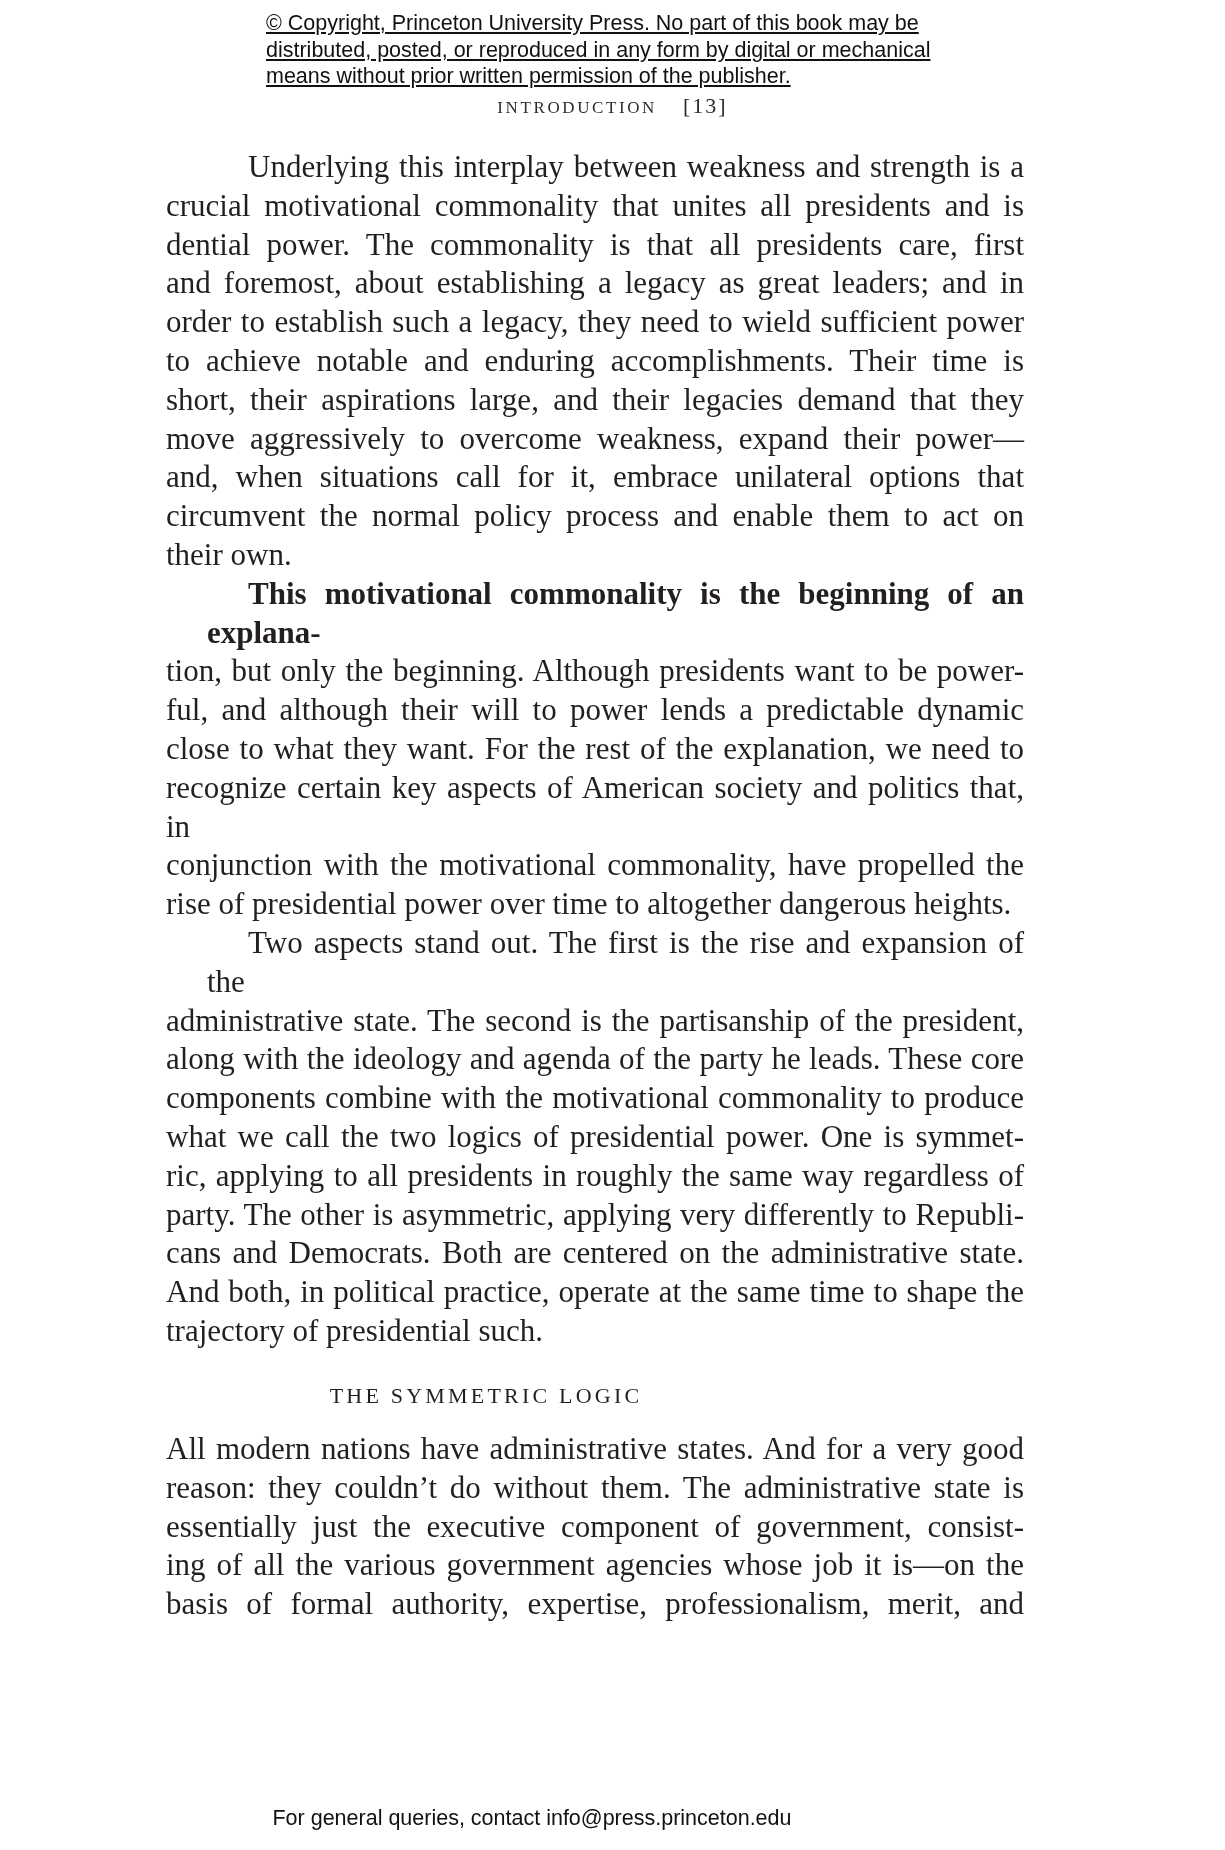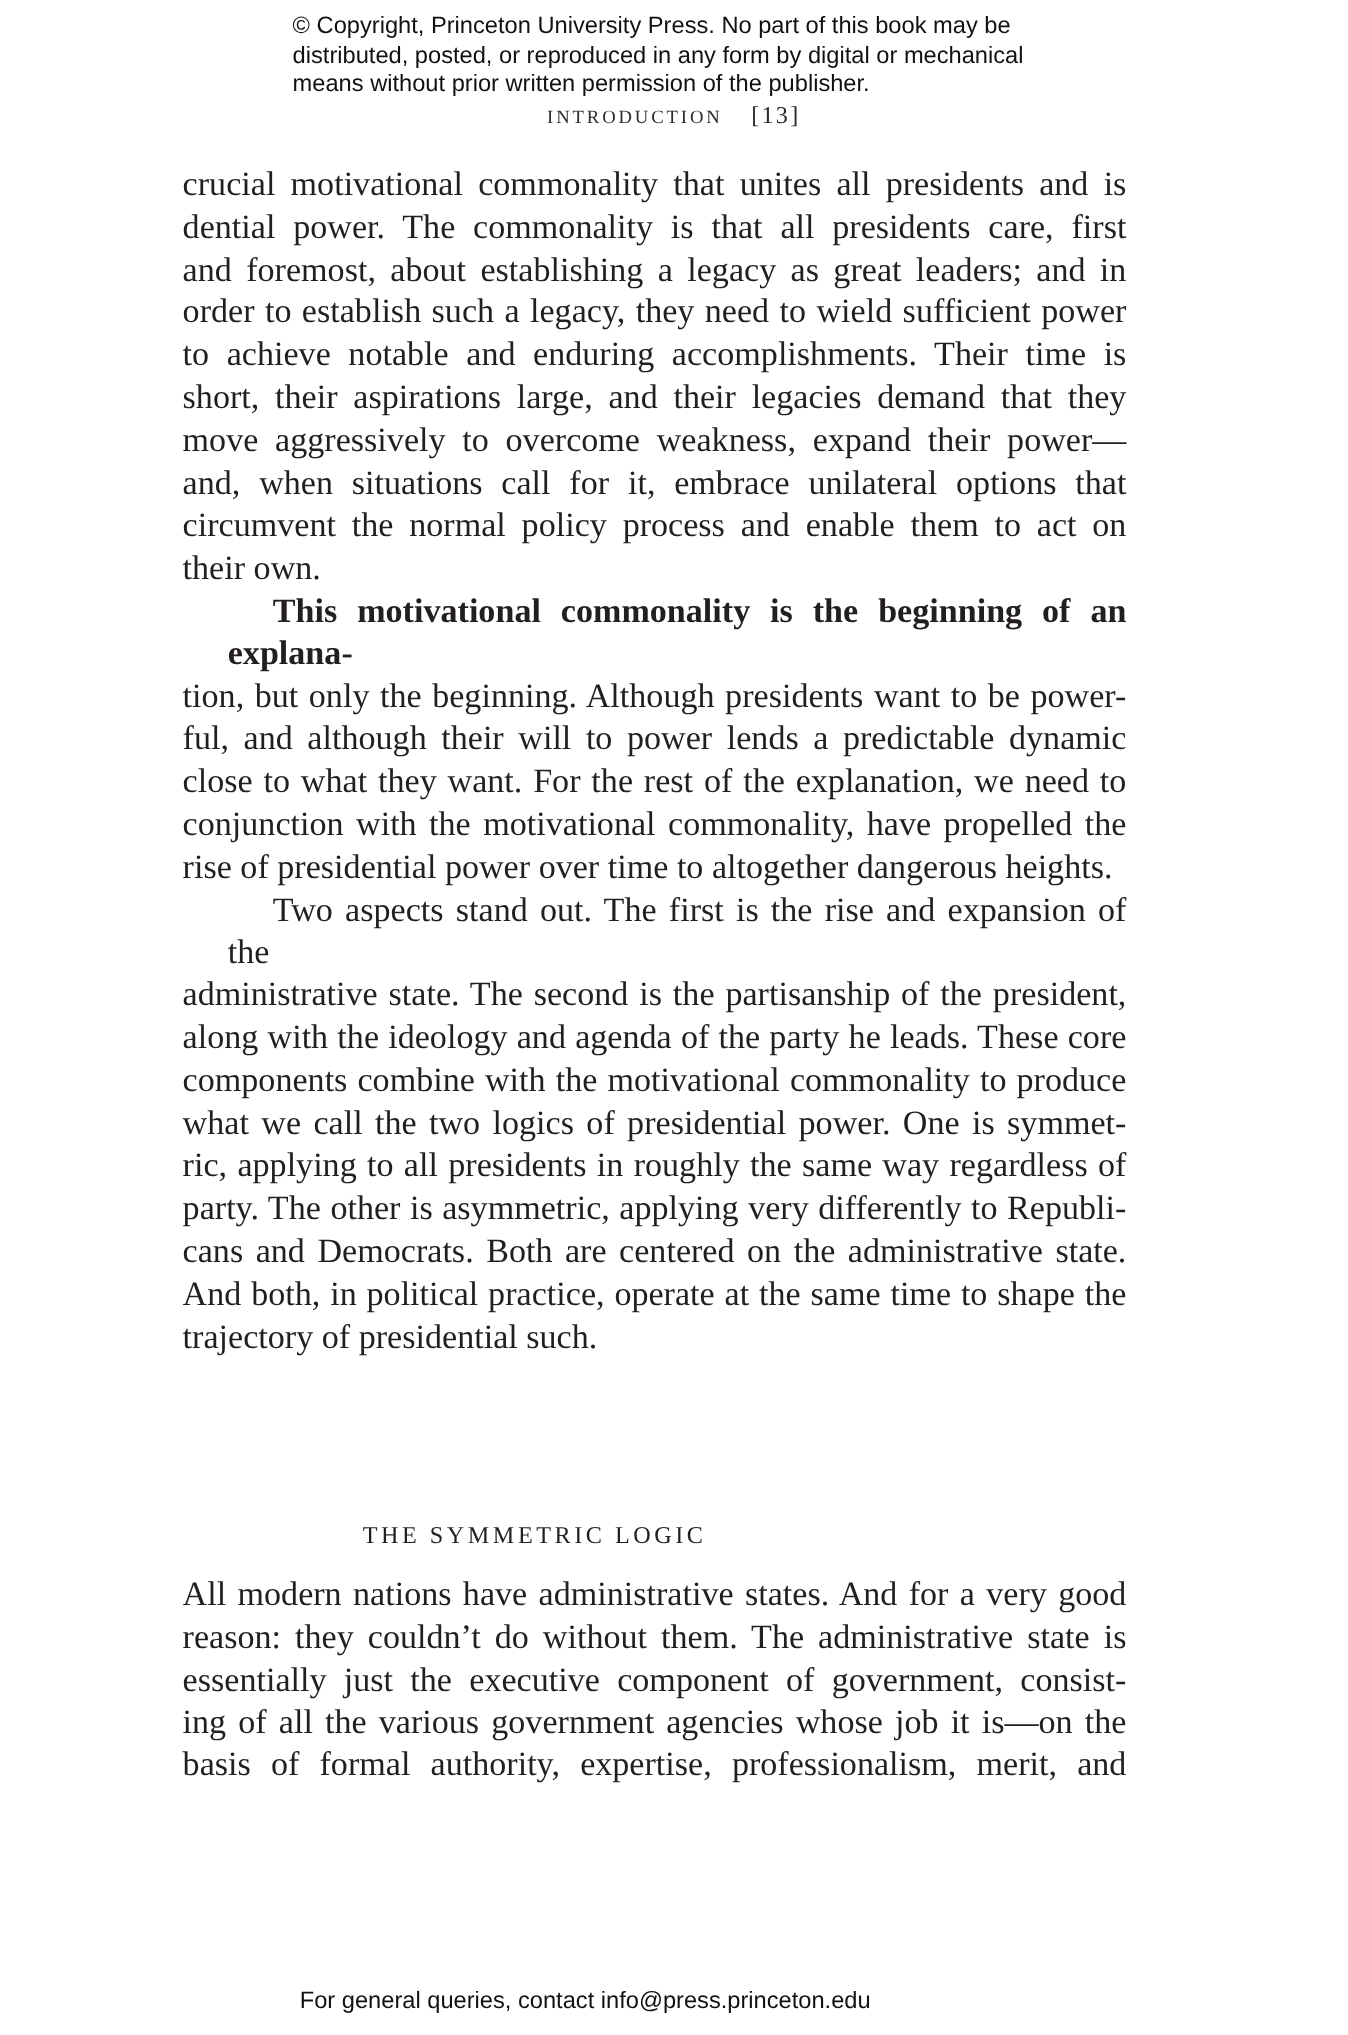--- a/index.html
+++ b/index.html
@@ -1,20 +1,21 @@
 <!DOCTYPE html>
 <html><head>
 <meta charset="utf-8">
 <style>
   html, body { margin: 0; padding: 0; background: #ffffff; }
   body { width: 1225px; height: 1850px; position: relative; overflow: hidden; color: #231f20; }
   .copyright {
     position: absolute; left: 266px; top: 10px; width: 760px;
     font-family: "Liberation Sans", sans-serif; font-size: 21.5px; line-height: 26.5px;
     color: #111111;
+    text-decoration: underline;
   }
   .copyright div { white-space: nowrap; }
   .running-head {
     position: absolute; left: 0; top: 92px; width: 1225px; text-align: center;
     font-family: "Liberation Serif", serif; font-size: 19px; letter-spacing: 2.6px;
     color: #2b2b2b; padding-left: 0;
   }
   .running-head .rh-title { font-variant: small-caps; text-transform: lowercase; font-size: 24px; letter-spacing: 2.6px; }
   .running-head .rh-page { margin-left: 26px; font-size: 22px; letter-spacing: 2px; }
   .body-text {
@@ -50,36 +51,38 @@
   <div>distributed, posted, or reproduced in any form by digital or mechanical</div>
   <div>means without prior written permission of the publisher.</div>
 </div>
 
 <div class="running-head">
   <span class="rh-title">INTRODUCTION</span><span class="rh-page">[13]</span>
 </div>
 
 <div class="body-text" id="block1">
     <p>
+      <span class="ln first" style="padding-left: 41px;">Underlying this interplay between weakness and strength is a</span>
       <span class="ln">crucial motivational commonality that unites all presidents and is</span>
       <span class="ln">dential power. The commonality is that all presidents care, first</span>
       <span class="ln">and foremost, about establishing a legacy as great leaders; and in</span>
       <span class="ln">order to establish such a legacy, they need to wield sufficient power</span>
       <span class="ln">to achieve notable and enduring accomplishments. Their time is</span>
       <span class="ln">short, their aspirations large, and their legacies demand that they</span>
       <span class="ln">move aggressively to overcome weakness, expand their power—</span>
       <span class="ln">and, when situations call for it, embrace unilateral options that</span>
       <span class="ln">circumvent the normal policy process and enable them to act on</span>
       <span class="ln last">their own.</span>
     </p>
     <p>
       <span class="ln first" style="padding-left: 41px; font-weight: bold;">This motivational commonality is the beginning of an explana-</span>
       <span class="ln">tion, but only the beginning. Although presidents want to be power-</span>
       <span class="ln">ful, and although their will to power lends a predictable dynamic</span>
       <span class="ln">close to what they want. For the rest of the explanation, we need to</span>
+      <span class="ln">recognize certain key aspects of American society and politics that, in</span>
       <span class="ln">conjunction with the motivational commonality, have propelled the</span>
       <span class="ln last">rise of presidential power over time to altogether dangerous heights.</span>
     </p>
     <p>
       <span class="ln first" style="padding-left: 41px;">Two aspects stand out. The first is the rise and expansion of the</span>
       <span class="ln">administrative state. The second is the partisanship of the president,</span>
       <span class="ln">along with the ideology and agenda of the party he leads. These core</span>
       <span class="ln">components combine with the motivational commonality to produce</span>
       <span class="ln">what we call the two logics of presidential power. One is symmet-</span>
       <span class="ln">ric, applying to all presidents in roughly the same way regardless of</span>

